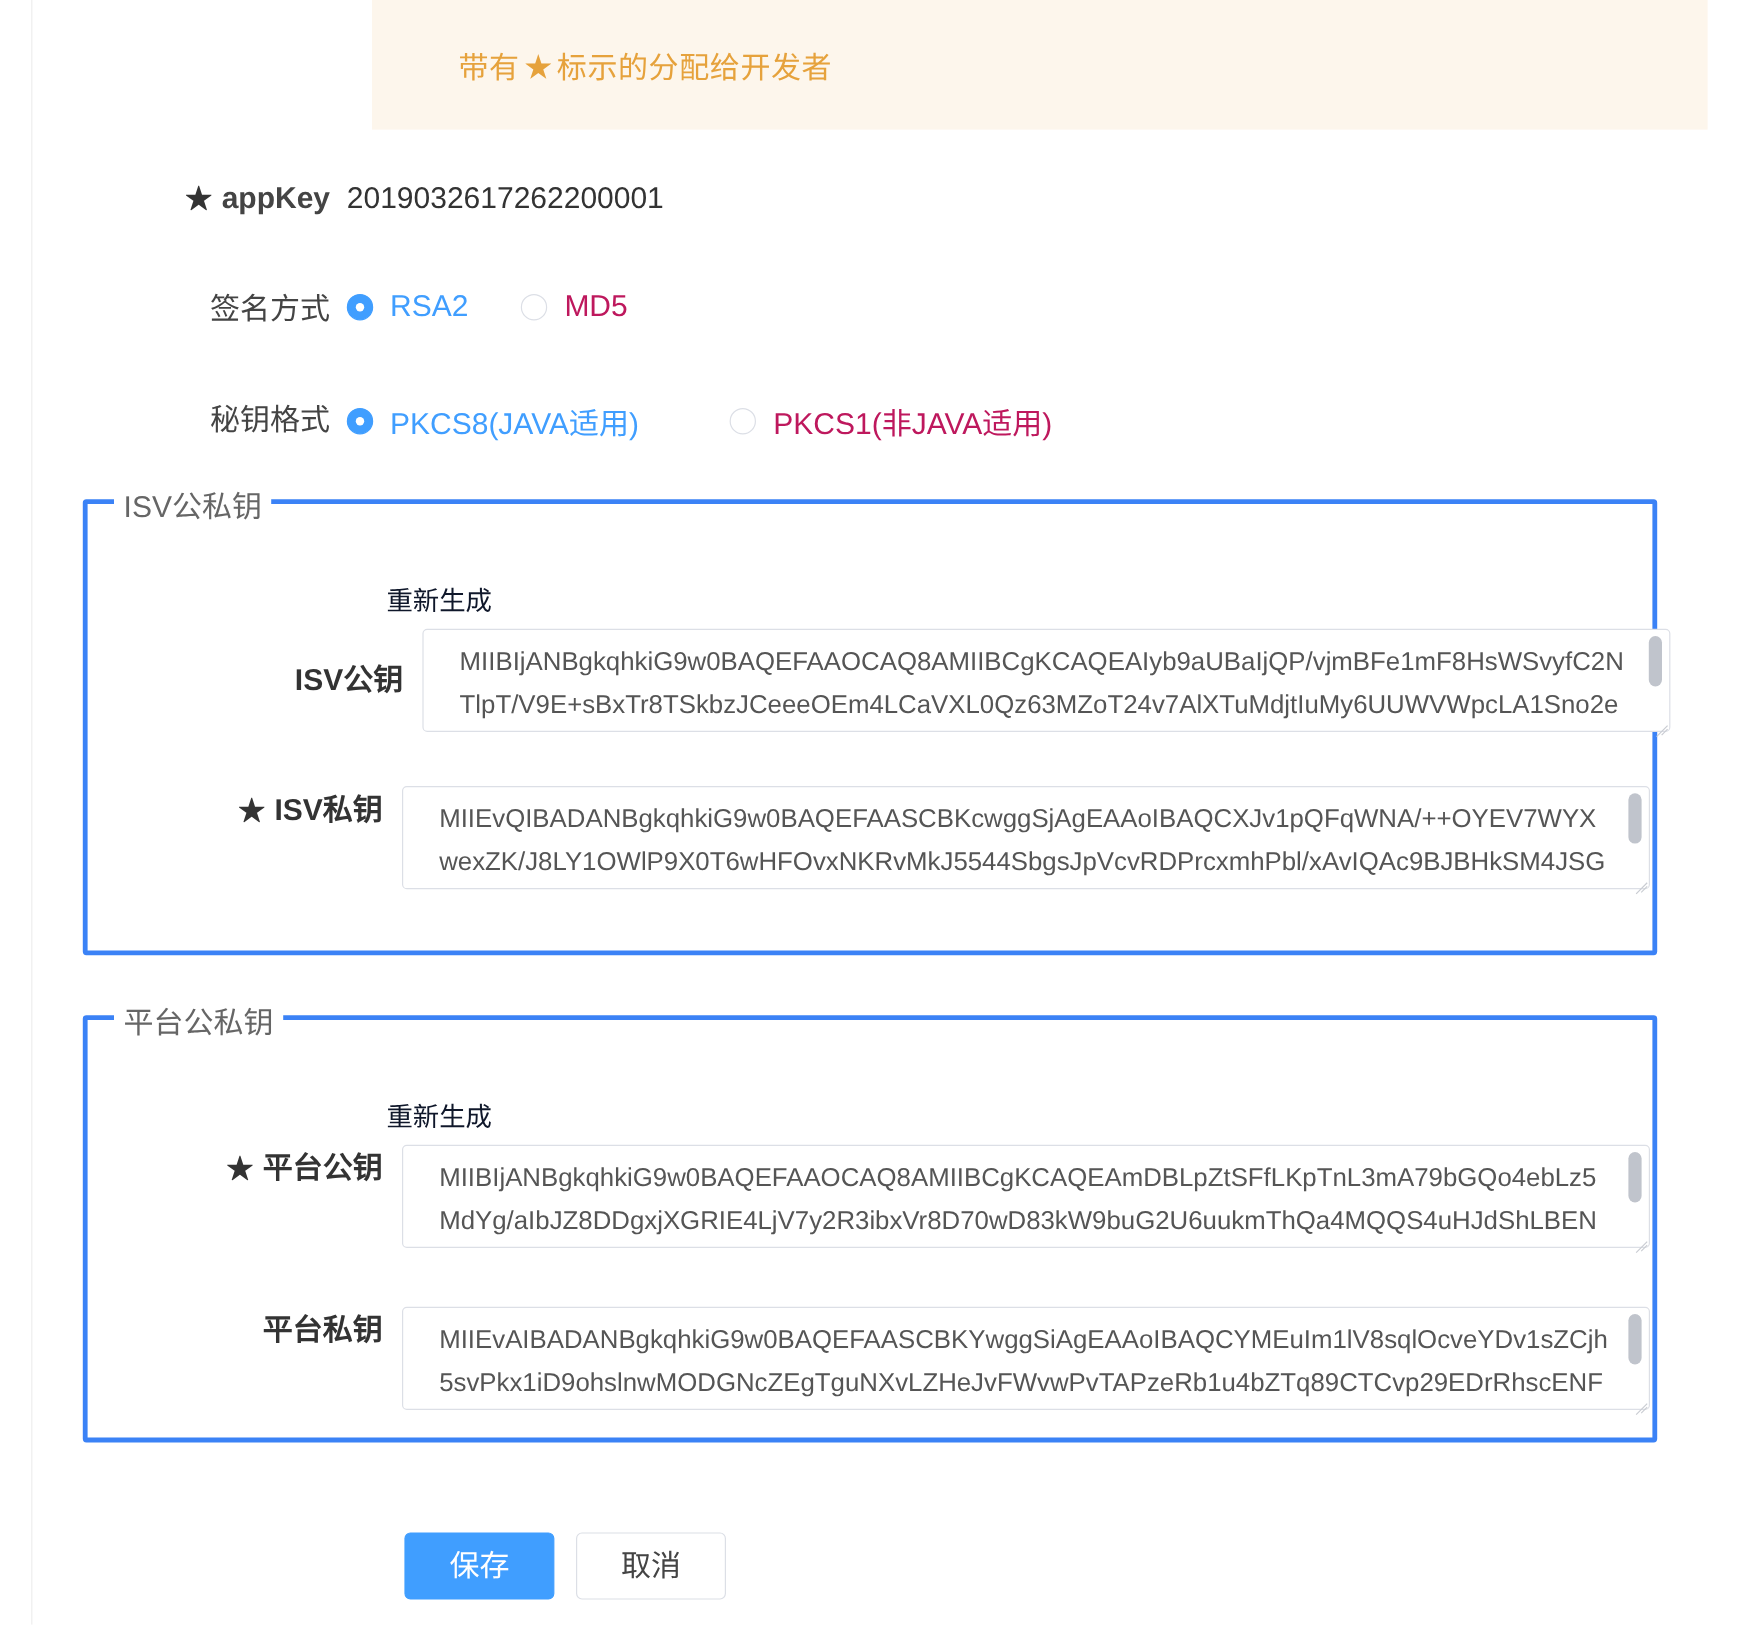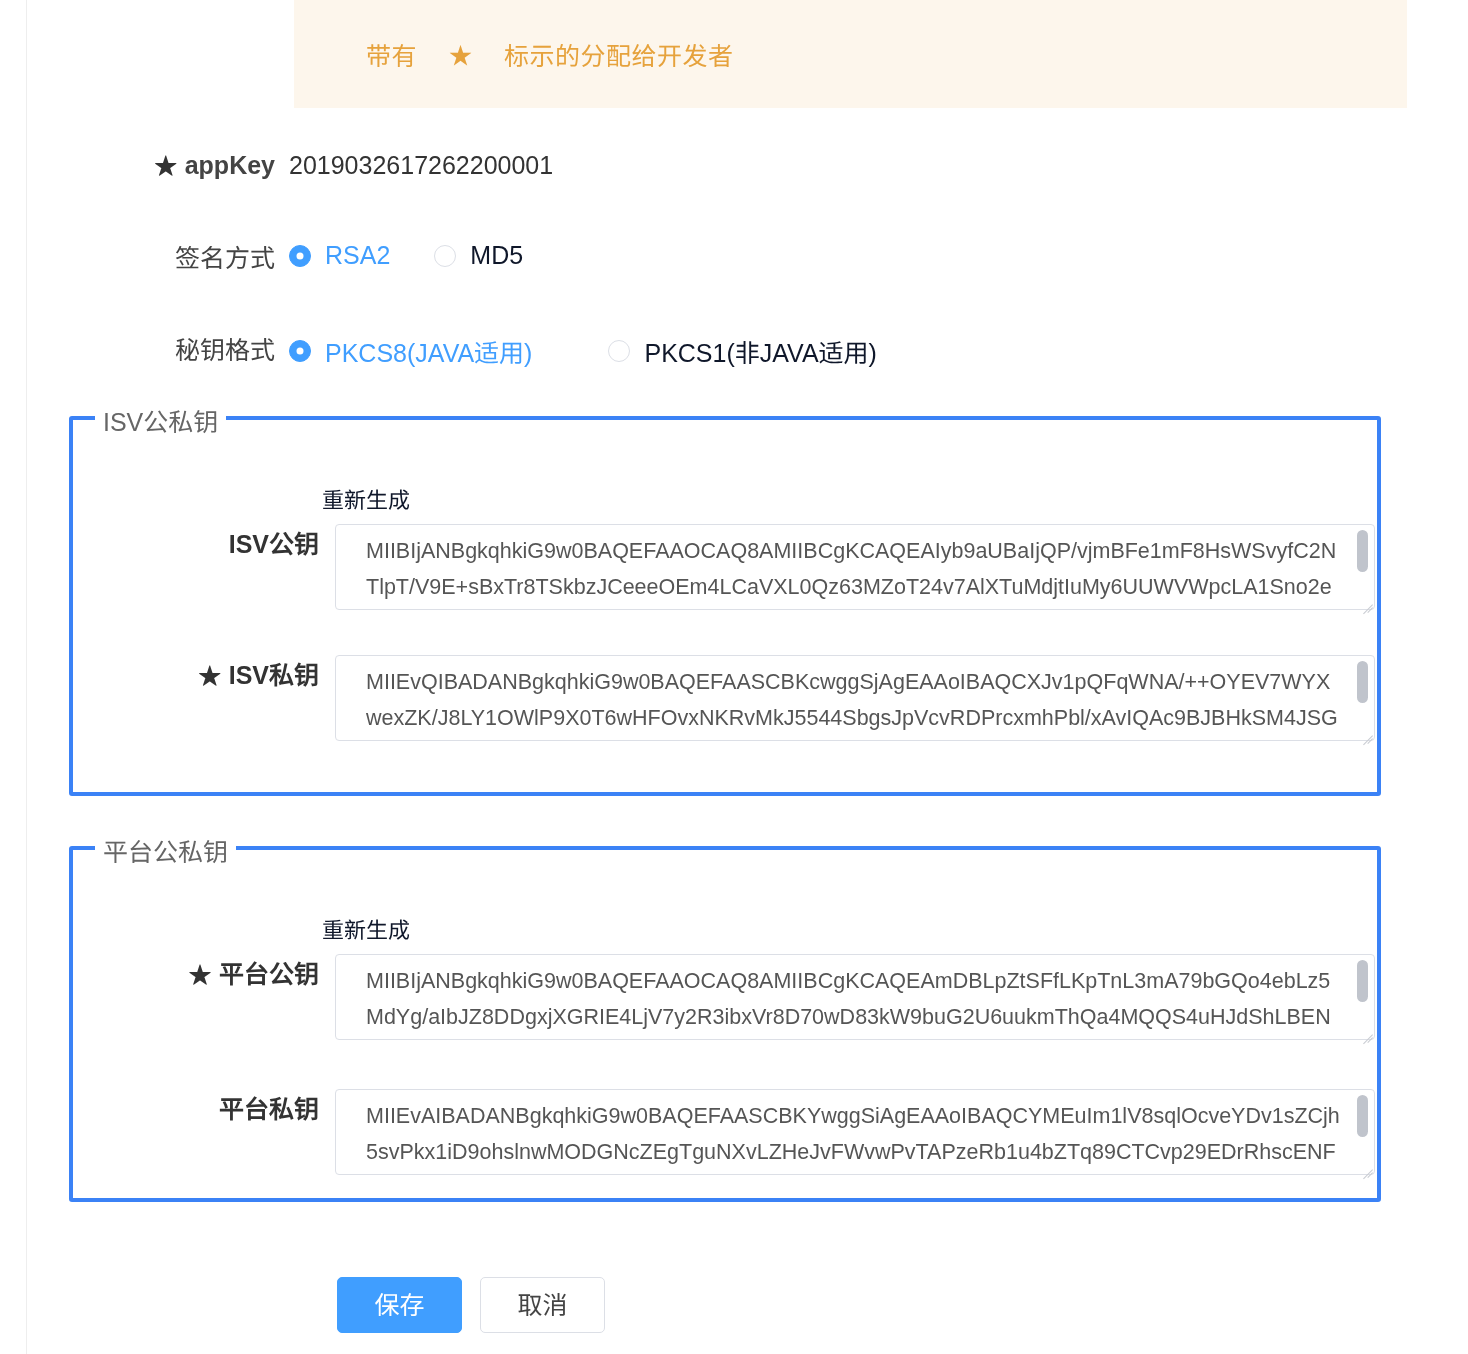--- a/index.html
+++ b/index.html
@@ -35,30 +35,29 @@
     position: absolute;
     left: 27px;
     top: 0;
     width: 1441px;
     height: 1354px;
   }
 
   
   .notice {
     position: absolute;
-    left: 267px;
+    left: 283px;
     top: 0;
     width: 1113px;
     height: 108px;
     background: #fdf6ec;
     box-sizing: border-box;
     display: flex;
     align-items: center;
     padding-left: 72px;
-    gap: 28px;
   }
   .notice-text {
     color: #e6a23c;
     font-size: 25px;
     letter-spacing: 0.5px;
   }
   .notice-star {
     color: #e6a23c;
     font-size: 23px;
     padding: 0 4px;
@@ -121,21 +120,21 @@
     left: 50%;
     top: 50%;
     width: 7px;
     height: 7px;
     border-radius: 50%;
     background: #ffffff;
     transform: translate(-50%, -50%);
   }
   .radio-label {
     font-size: 25px;
-    color: #0f172a;
+    color: #be185d;
     white-space: nowrap;
   }
   .radio-item.checked .radio-label { color: #409eff; }
 
   
   .group {
     position: absolute;
     border: 4px solid #3b82f6;
     border-radius: 3px;
     box-sizing: border-box;
@@ -315,21 +314,21 @@
           <span class="radio-label">PKCS1(非JAVA适用)</span>
         </div>
       </div>
     </div>
 
     <div class="group" style="left:42px; top:416px; width:1312px; height:380px;">
       <span class="group-title">ISV公私钥</span>
 
       <a class="regen-link" style="left:249px; top:62px;">重新生成</a>
 
-      <div class="key-row" style="left:0px; top:104px;">
+      <div class="key-row" style="left:17px; top:104px;align-items:center;">
         <div class="key-label">ISV公钥</div>
         <div class="textarea-wrap">
           <textarea class="textarea" spellcheck="false" style="">MIIBIjANBgkqhkiG9w0BAQEFAAOCAQ8AMIIBCgKCAQEAIyb9aUBaIjQP/vjmBFe1mF8HsWSvyfC2NTlpT/V9E+sBxTr8TSkbzJCeeeOEm4LCaVXL0Qz63MZoT24v7AlXTuMdjtIuMy6UUWVWpcLA1Sno2eTv12C0lQQ1M4daWFMR/ZWhMlNcFP09aPC0F48k</textarea>
           <span class="scroll-thumb"></span>
           <span class="resize-grip"></span>
         </div>
       </div>
 
       <div class="key-row" style="left:0px; top:235px;">
         <div class="key-label">

